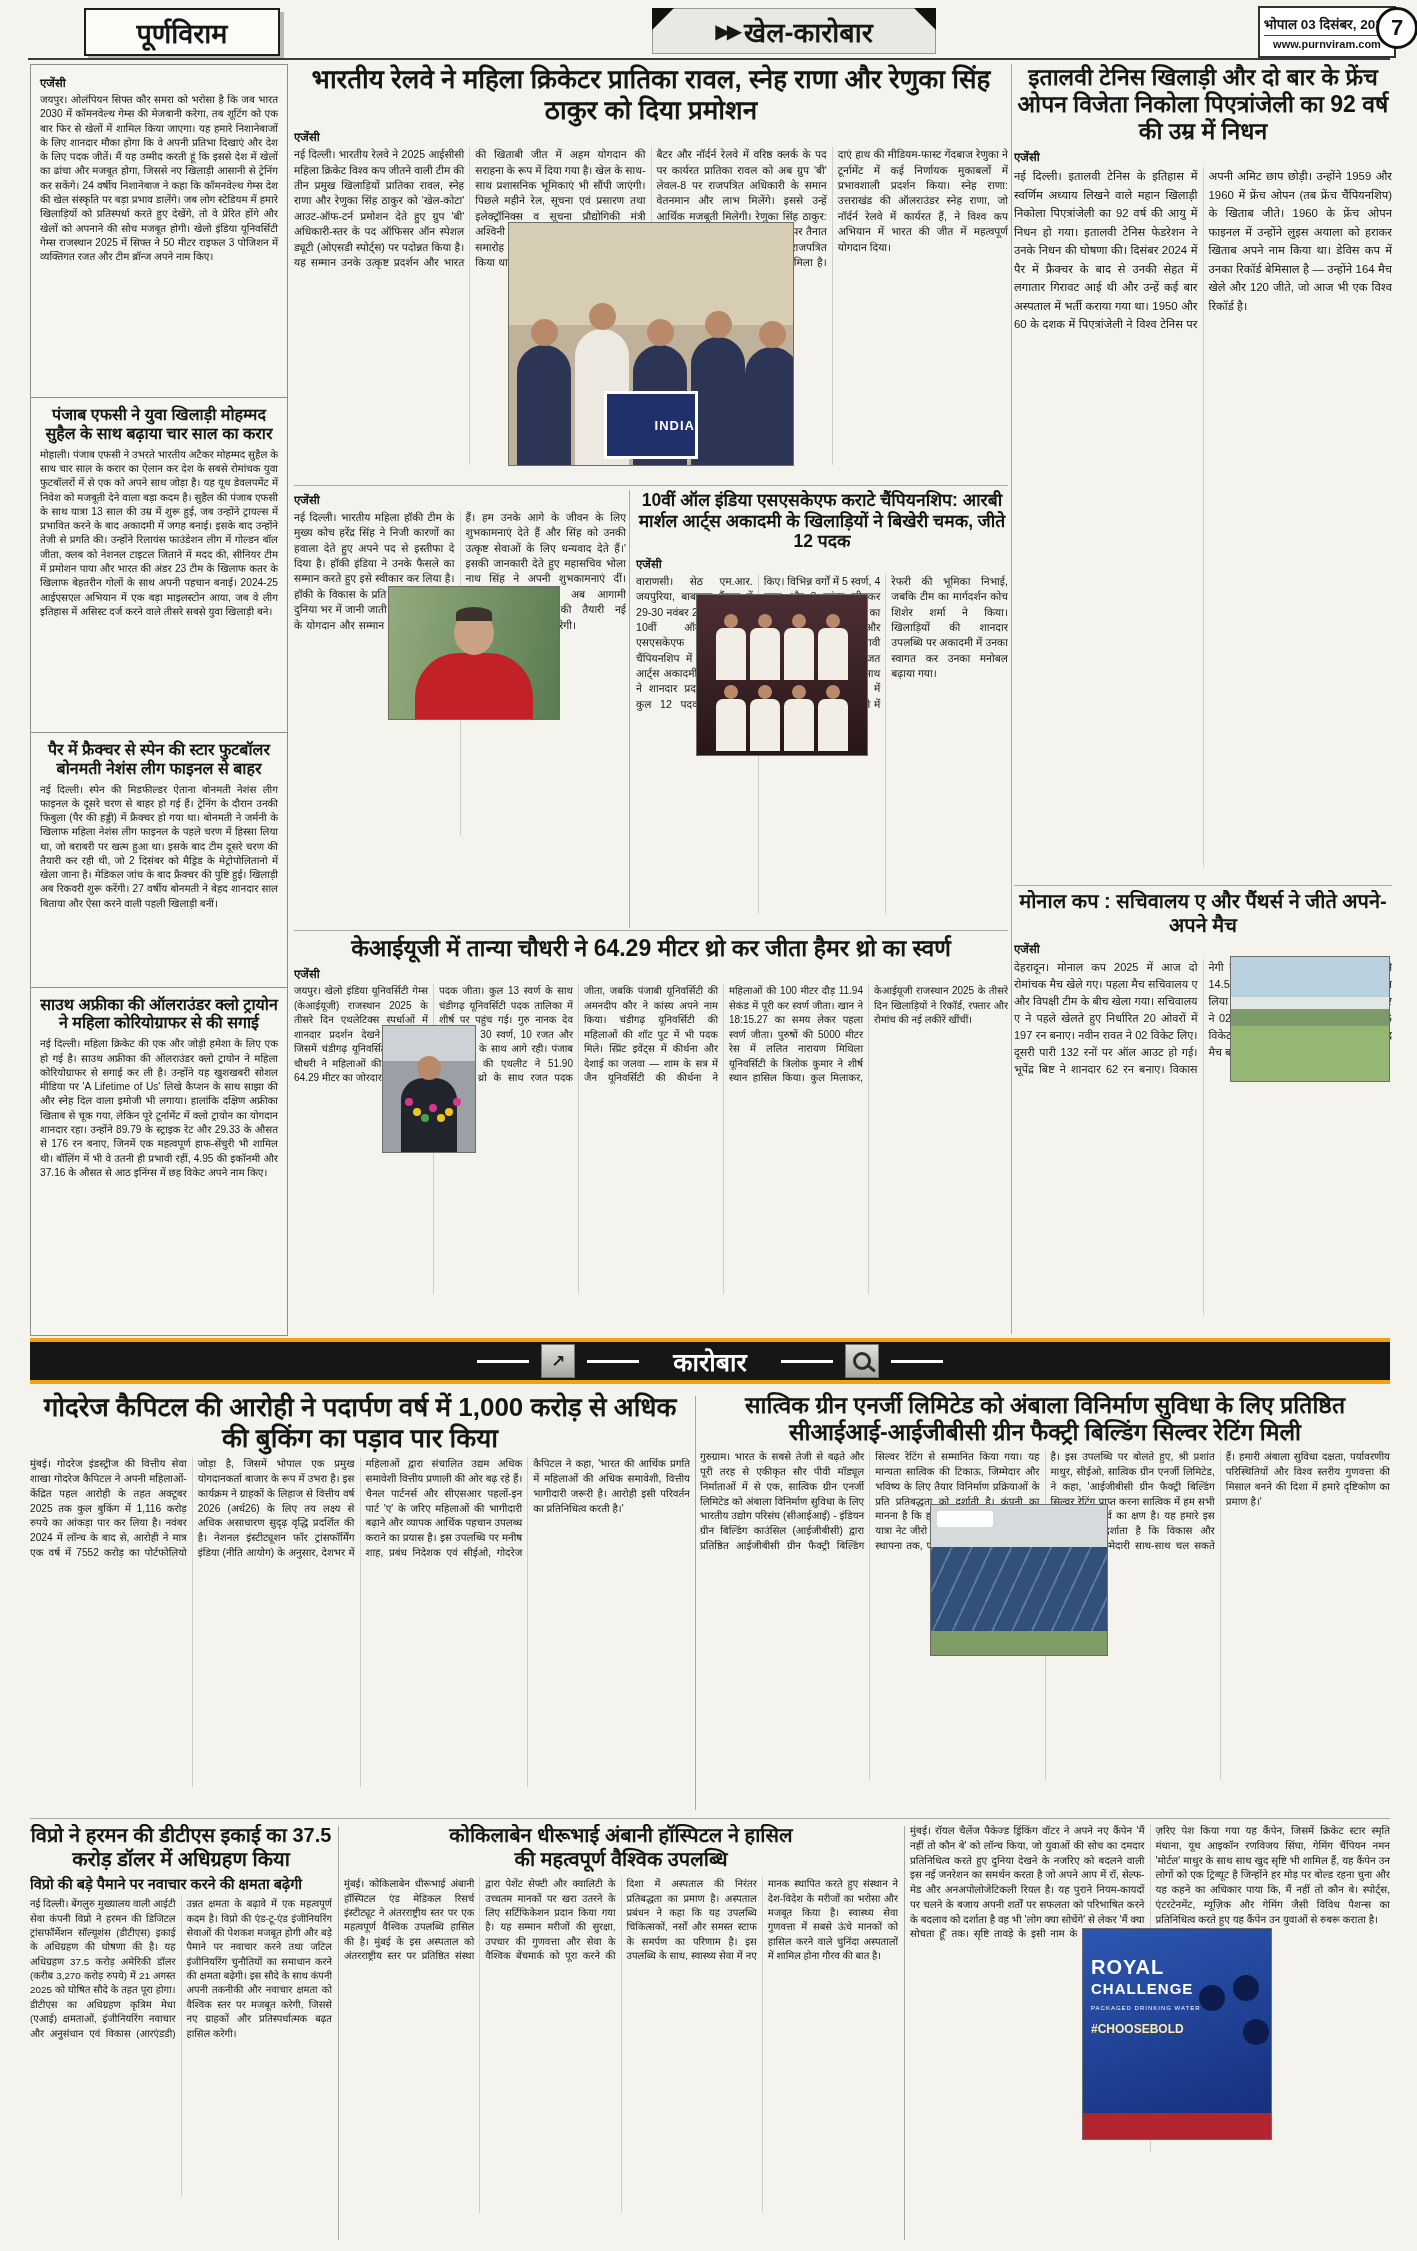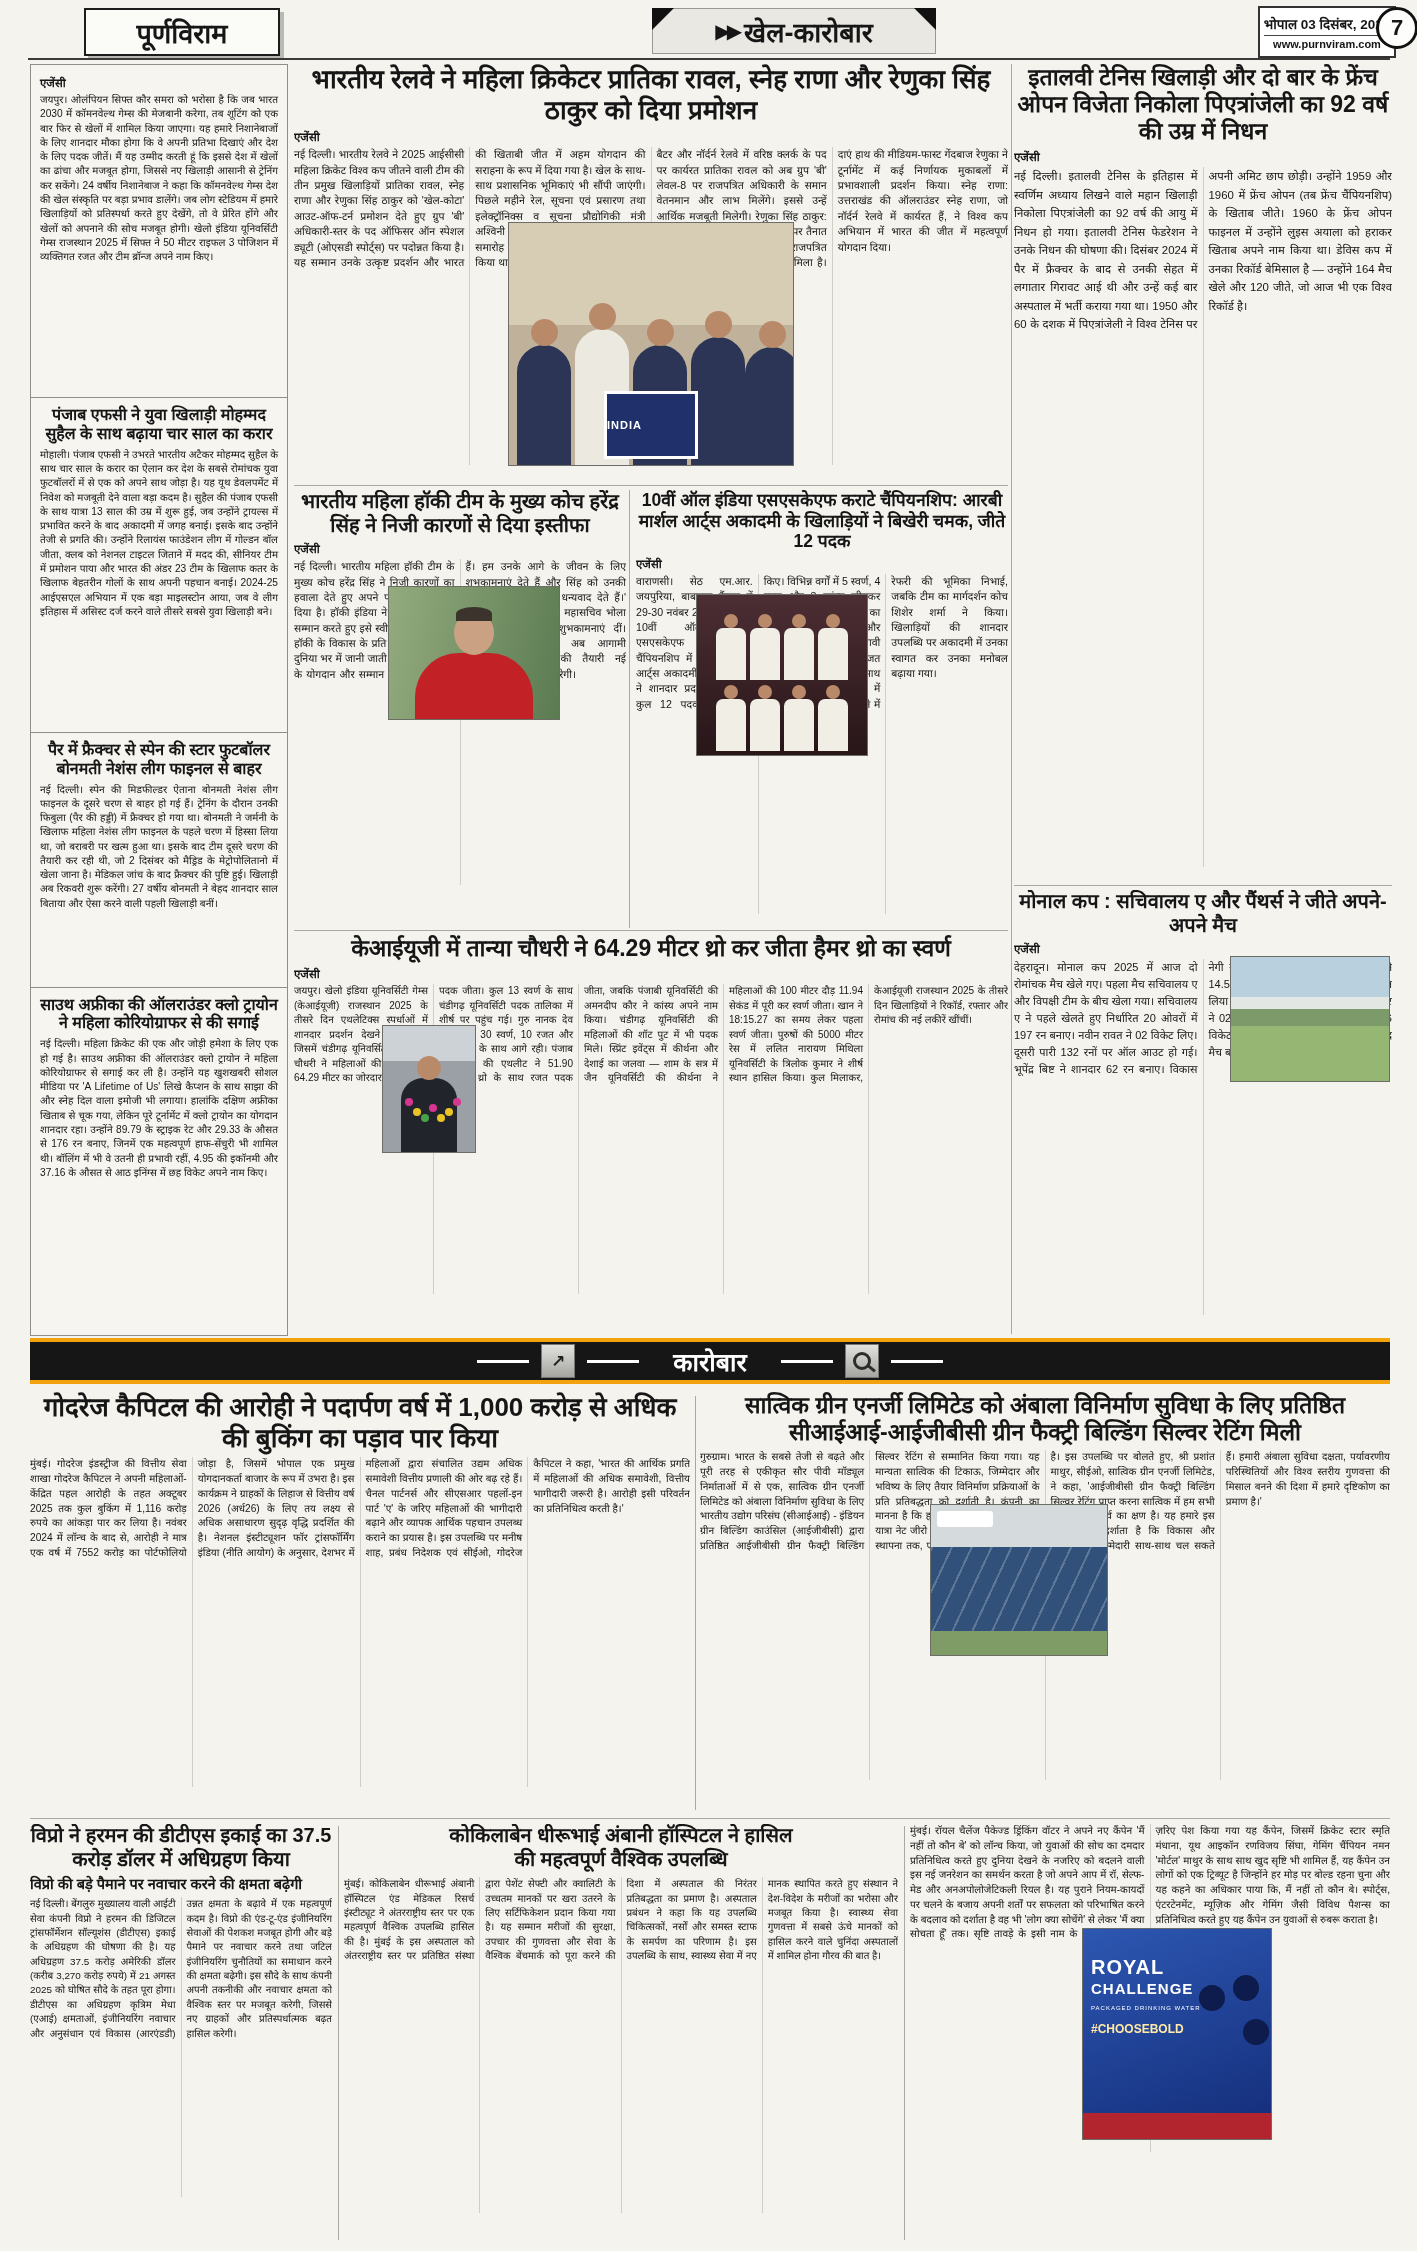--- a/index.html
+++ b/index.html
@@ -37,22 +37,22 @@
   .leftcol .sep{border:0;border-top:1px solid #8f8f89;margin:8px -9px;}
   .leftcol .body{font-size:10.2px;line-height:1.4;}
   
   .photo{position:absolute;border:1px solid #6d6d68;background:#fff;box-sizing:border-box;overflow:hidden;}
   .ph{position:relative;width:100%;height:100%;overflow:hidden;}
   .ph-rail{background:linear-gradient(#d7ccb4 0 42%,#c0b29a 42% 100%);}
   .ph-rail .p{position:absolute;bottom:0;width:54px;height:120px;background:#2d3556;border-radius:27px 27px 0 0;}
   .ph-rail .p::before{content:"";position:absolute;top:-26px;left:14px;width:27px;height:27px;border-radius:50%;background:#b98a6a;}
   .ph-rail .p.white{background:#ece9e0;}
   .jersey{position:absolute;left:50%;bottom:6px;transform:translateX(-50%);width:88px;height:62px;background:#20306b;
-          border:3px solid #fff;color:#fff;display:flex;align-items:center;justify-content:flex-start;
-          font-weight:bold;font-size:11px;letter-spacing:1px;}
+          border:3px solid #fff;color:#fff;display:flex;align-items:center;justify-content:flex-end;
+          font-weight:bold;font-size:13px;letter-spacing:1px;}
   .ph-coach{background:linear-gradient(100deg,#93ab7e,#5c7b52);}
   .ph-coach .torso{position:absolute;left:50%;bottom:0;transform:translateX(-50%);width:118px;height:66px;
                    background:#c22126;border-radius:44px 44px 0 0;}
   .ph-coach .torso::before{content:"";position:absolute;top:-42px;left:39px;width:40px;height:44px;border-radius:50%;background:#caa183;}
   .ph-coach .torso::after{content:"";position:absolute;top:-46px;left:41px;width:36px;height:14px;border-radius:50% 50% 0 0;background:#3c332c;}
   .ph-karate{background:linear-gradient(#4c2e34,#281619);display:flex;flex-wrap:wrap;align-items:flex-end;justify-content:center;gap:4px;padding:18px 4px 4px;box-sizing:border-box;}
   .gi{width:30px;height:52px;background:#f1eee6;border-radius:7px 7px 0 0;position:relative;}
   .gi::before{content:"";position:absolute;top:-14px;left:8px;width:14px;height:14px;border-radius:50%;background:#b98a6a;}
   .ph-ground{background:linear-gradient(#b9d0df 0 32%,#e3e7e4 32% 42%,#7c9a6a 42% 56%,#96b673 56% 100%);}
   .ph-kiug{background:linear-gradient(#cdd2d6 0 28%,#9aa0a6 28% 100%);}
@@ -146,21 +146,20 @@
 
   <section class="art" style="left:1014px;top:64px;width:378px;height:818px;">
     <h2 class="hl hl-lg">इतालवी टेनिस खिलाड़ी और दो बार के फ्रेंच ओपन विजेता निकोला पिएत्रांजेली का 92 वर्ष की उम्र में निधन</h2>
     <div class="agency">एजेंसी</div>
     <div class="body cols-2" style="height:700px;font-size:11.4px;line-height:1.62;">नई दिल्ली। इतालवी टेनिस के इतिहास में स्वर्णिम अध्याय लिखने वाले महान खिलाड़ी निकोला पिएत्रांजेली का 92 वर्ष की आयु में निधन हो गया। इतालवी टेनिस फेडरेशन ने उनके निधन की घोषणा की। दिसंबर 2024 में पैर में फ्रैक्चर के बाद से उनकी सेहत में लगातार गिरावट आई थी और उन्हें कई बार अस्पताल में भर्ती कराया गया था। 1950 और 60 के दशक में पिएत्रांजेली ने विश्व टेनिस पर अपनी अमिट छाप छोड़ी। उन्होंने 1959 और 1960 में फ्रेंच ओपन (तब फ्रेंच चैंपियनशिप) के खिताब जीते। 1960 के फ्रेंच ओपन फाइनल में उन्होंने लुइस अयाला को हराकर खिताब अपने नाम किया था। डेविस कप में उनका रिकॉर्ड बेमिसाल है — उन्होंने 164 मैच खेले और 120 जीते, जो आज भी एक विश्व रिकॉर्ड है।</div>
   </section>
 
   <div class="hline" style="left:294px;top:485px;width:714px;"></div>
 
   <section class="art" style="left:294px;top:490px;width:332px;height:438px;">
-    <h2 class="hl hl-md">भारतीय महिला हॉकी टीम के मुख्य कोच हरेंद्र सिंह ने निजी कारणों से दिया इस्तीफा</h2>
     <div class="agency">एजेंसी</div>
     <div class="body cols-2" style="height:326px;">नई दिल्ली। भारतीय महिला हॉकी टीम के मुख्य कोच हरेंद्र सिंह ने निजी कारणों का हवाला देते हुए अपने पद से इस्तीफा दे दिया है। हॉकी इंडिया ने उनके फैसले का सम्मान करते हुए इसे स्वीकार कर लिया है। हॉकी के विकास के प्रति उनकी प्रतिबद्धता दुनिया भर में जानी जाती है। 'हम हरेंद्र सिंह के योगदान और सम्मान की सराहना करते हैं। हम उनके आगे के जीवन के लिए शुभकामनाएं देते हैं और सिंह को उनकी उत्कृष्ट सेवाओं के लिए धन्यवाद देते हैं।' इसकी जानकारी देते हुए महासचिव भोला नाथ सिंह ने अपनी शुभकामनाएं दीं। भारतीय महिला टीम अब आगामी अंतरराष्ट्रीय अभियान की तैयारी नई व्यवस्था की देखरेख में करेगी।</div>
     <figure class="photo" style="left:94px;top:96px;width:172px;height:134px;margin:0;">
       <div class="ph ph-coach">
           <div class="torso"></div>
         </div>
     </figure>
   </section>
 
   <div class="vline" style="left:629px;top:490px;height:438px;"></div>

